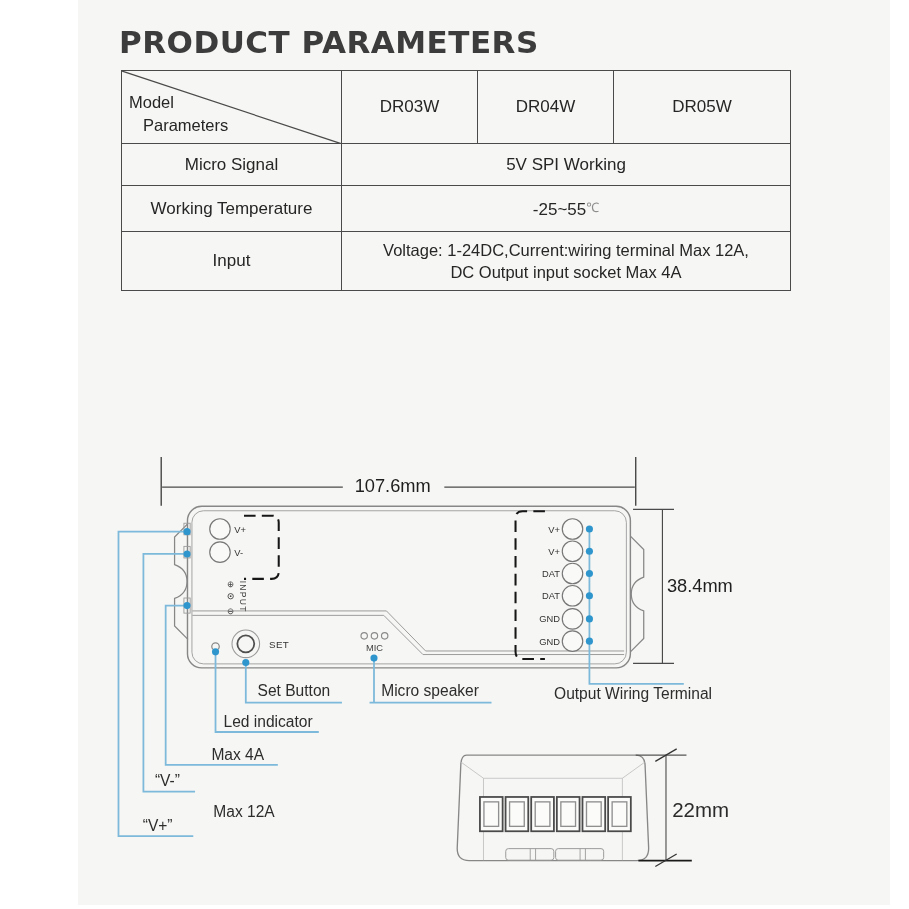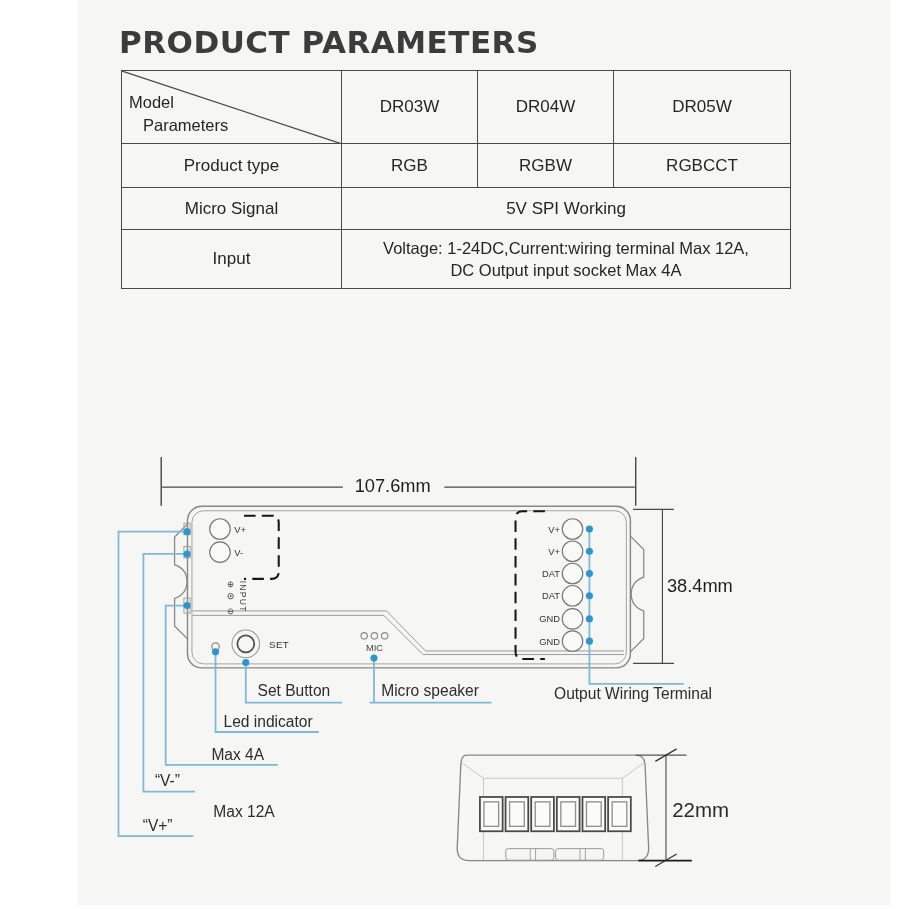--- a/index.html
+++ b/index.html
@@ -50,29 +50,29 @@
         <svg class="svgline" width="220" height="73">
           <line x1="0" y1="0" x2="220" y2="73" stroke="#4a4a4a" stroke-width="1.2"></line>
         </svg>
         <span class="corner-top">Model</span>
         <span class="corner-bot">Parameters</span>
       </td>
       <td>DR03W</td>
       <td>DR04W</td>
       <td>DR05W</td>
     </tr>
-    <tr style="height:44px">
-      <td>Product type</td>
-      <td>RGB</td>
-      <td>RGBW</td>
-      <td>RGBCCT</td>
-    </tr>
     <tr style="height:42px">
       <td>Micro Signal</td>
       <td colspan="3">5V SPI Working</td>
+    </tr>
+    <tr style="height:46px">
+      <td>Working Temperature</td>
+      <td colspan="3">
+        <span>-25~55</span><span class="unit">℃</span>
+      </td>
     </tr>
     <tr style="height:59px">
       <td>Input</td>
       <td colspan="3" class="in-lines">
         <div>Voltage:  1-24DC,Current:wiring terminal Max 12A,</div>
         <div>DC Output input socket Max 4A</div>
       </td>
     </tr>
   </tbody>
     </table>

